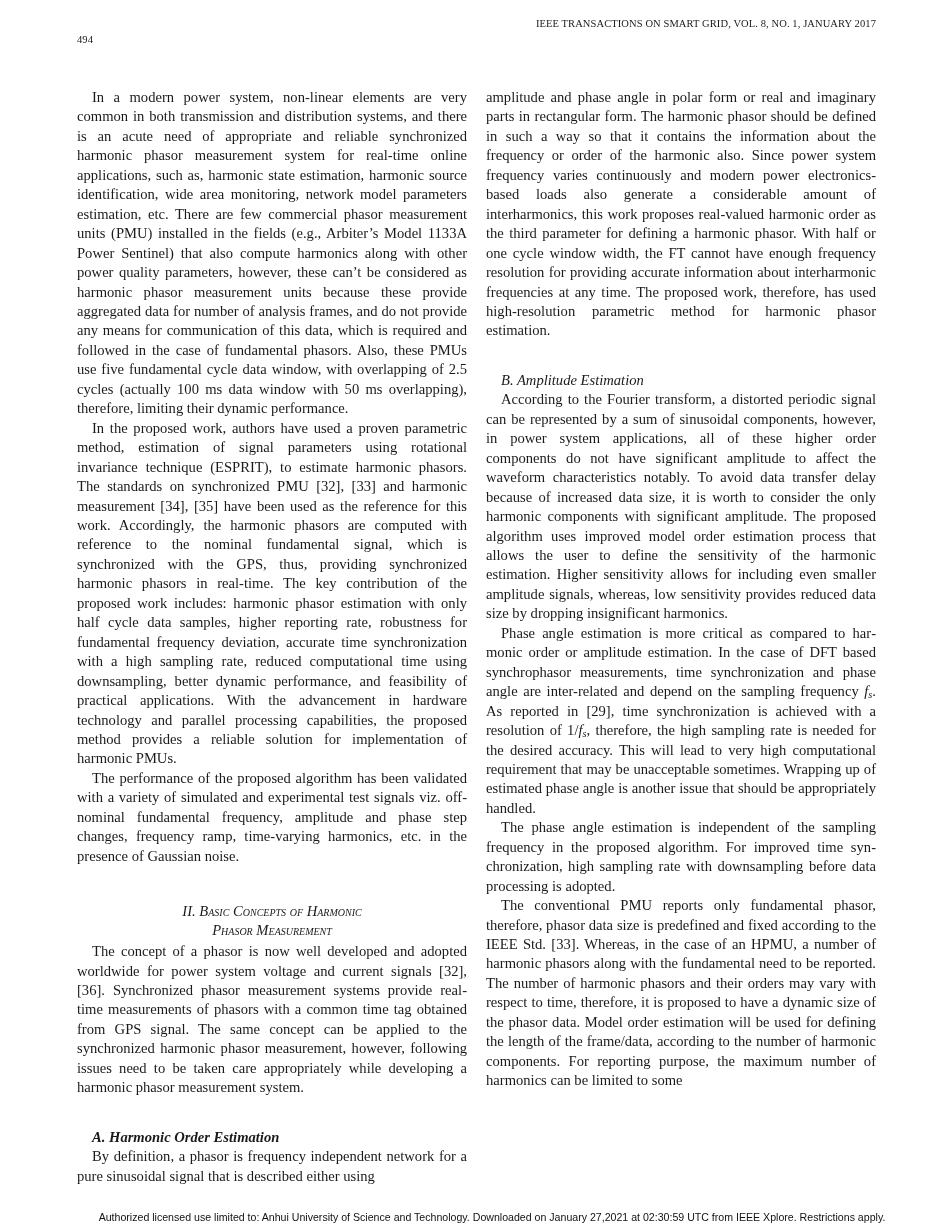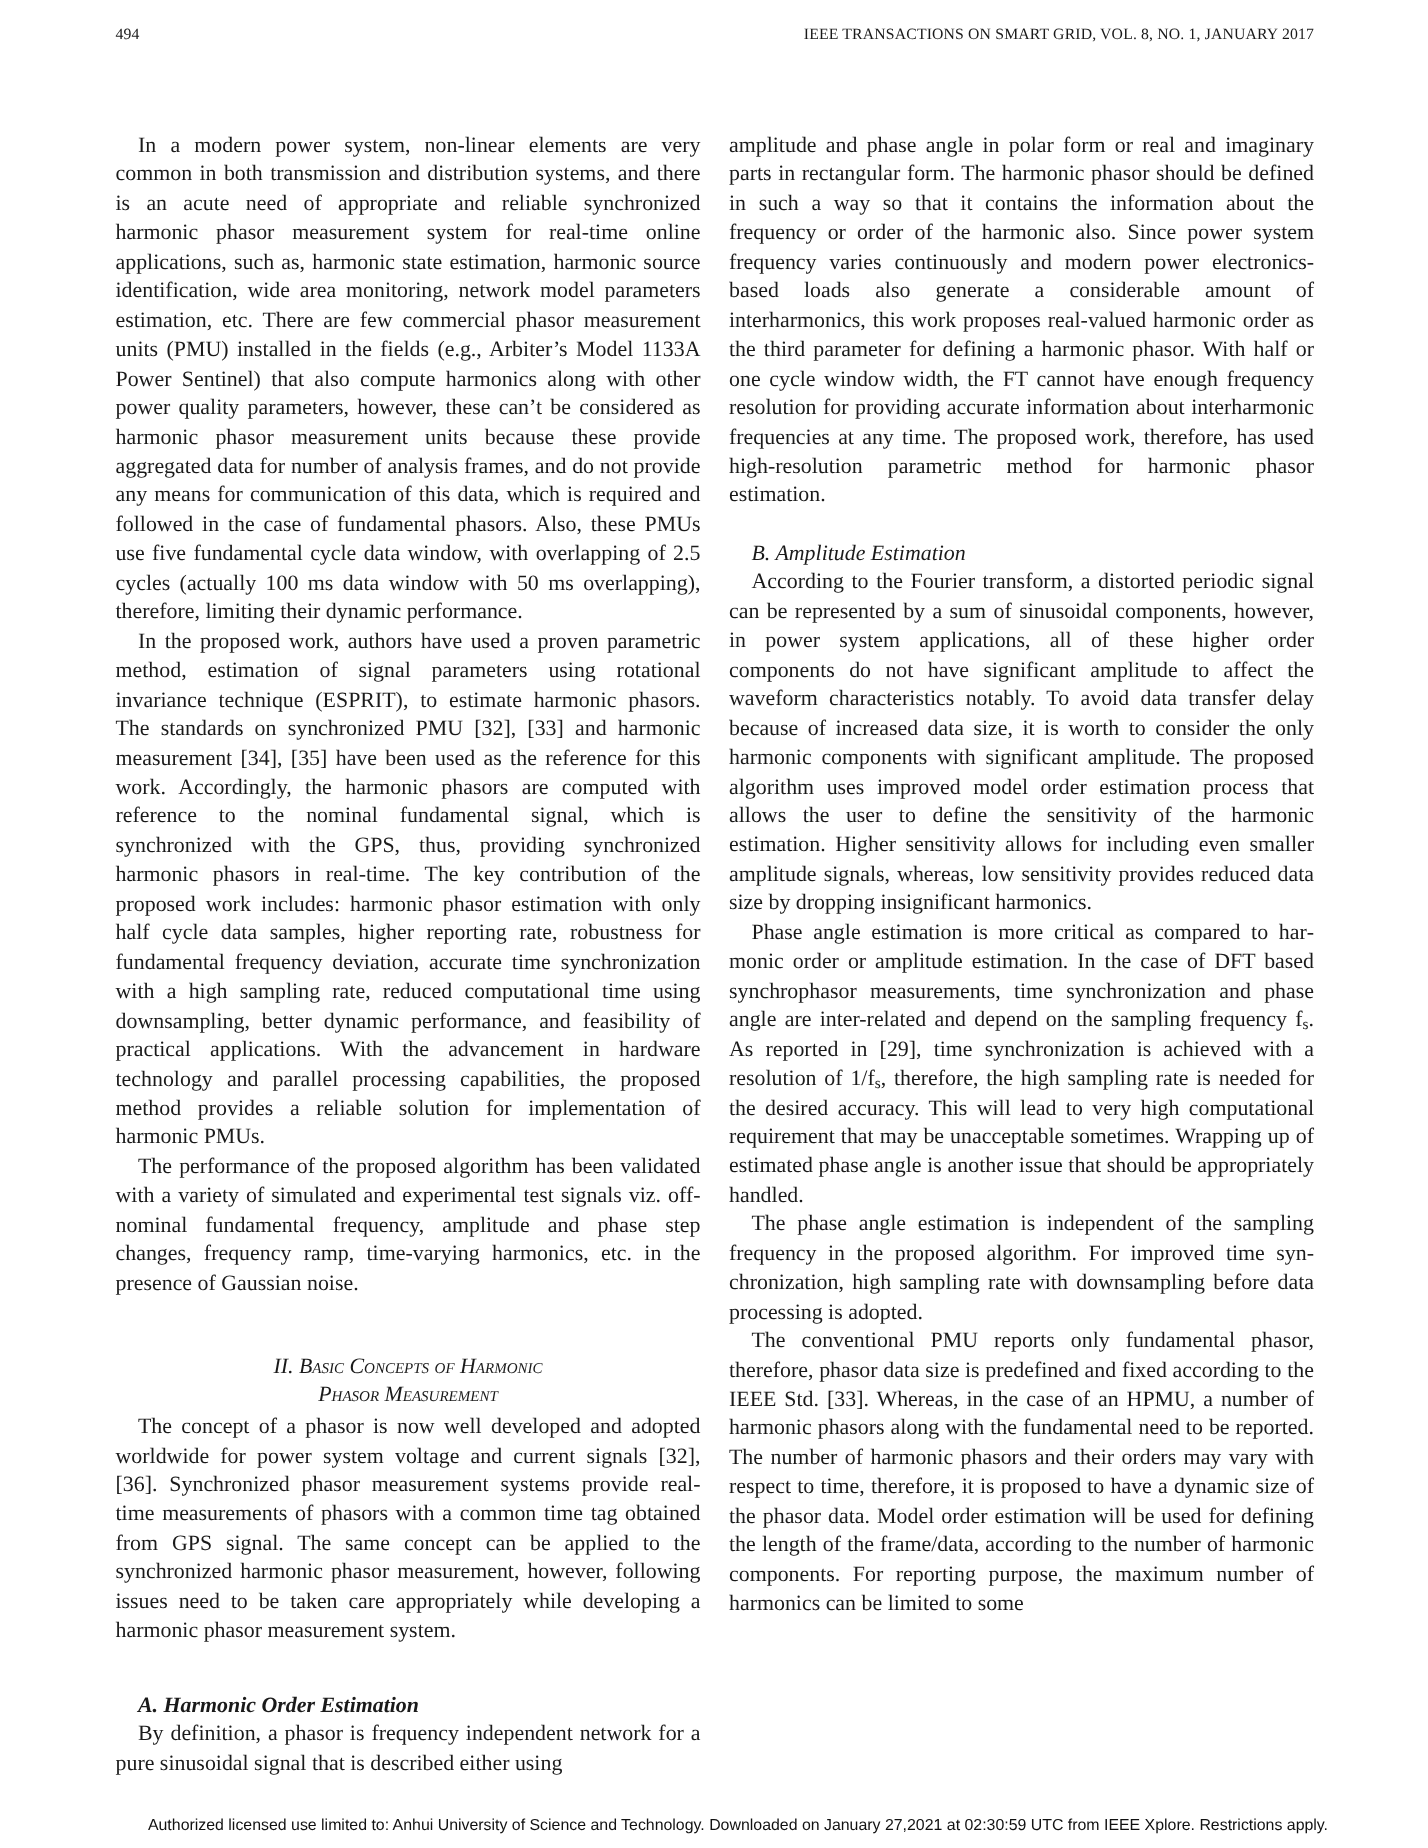--- a/index.html
+++ b/index.html
@@ -5,21 +5,21 @@
   html, body { margin: 0; padding: 0; background: #ffffff; }
   body {
     width: 952px; height: 1232px; position: relative; overflow: hidden;
     font-family: "Liberation Serif", "DejaVu Serif", serif;
     color: #1a1a1a;
   }
   .running-head {
     position: absolute; top: 18px; left: 77px; right: 76px;
     font-size: 10.5px; letter-spacing: 0.1px;
   }
-  .running-head .page-num { position: absolute; left: 0; top: 0; text-align: right; }
+  .running-head .page-num { position: absolute; left: 0; top: 16px; text-align: right; }
   .running-head .journal { position: absolute; right: 0; top: 0; }
 
   .col {
     position: absolute; top: 88px; width: 390px;
     font-size: 14.6px; line-height: 19.45px; text-align: justify;
     hyphens: manual;
   }
   .col.left { left: 77px; }
   .col.right { left: 486px; }
   .col p { margin: 0; text-indent: 15px; }
@@ -31,21 +31,21 @@
   }
   .subsec-head {
     font-style: italic; margin: 19px 0 3px 0; text-indent: 0;
   }
 
   .footer {
     position: absolute; top: 1211px; left: 16px; width: 952px; text-align: center;
     font-family: "Liberation Sans", "DejaVu Sans", sans-serif;
     font-size: 10.6px; color: #111;
   }
-  .italic { }
+  .italic { font-style: italic; }
   sub { font-size: 70%; vertical-align: -2px; line-height: 0; }
 </style>
 </head>
 <body>
 
 <div class="running-head">
   <span class="page-num">494</span>
   <span class="journal">IEEE TRANSACTIONS ON SMART GRID, VOL. 8, NO. 1, JANUARY 2017</span>
 </div>
 
@@ -60,21 +60,21 @@
   </div>
   <p>The concept of a phasor is now well developed and adopted worldwide for power system voltage and current signals [32], [36]. Synchronized phasor measurement systems provide real-time measurements of phasors with a common time tag obtained from GPS signal. The same concept can be applied to the synchronized harmonic phasor measurement, however, following issues need to be taken care appropriately while developing a harmonic phasor measurement system.</p>
 
   <p class="subsec-head" style="margin-top:30px;font-weight:bold;">A. Harmonic Order Estimation</p>
   <p>By definition, a phasor is frequency independent network for a pure sinusoidal signal that is described either using</p>
 </div>
 
 <div class="col right">
   <p class="noindent">amplitude and phase angle in polar form or real and imag­inary parts in rectangular form. The harmonic phasor should be defined in such a way so that it contains the infor­mation about the frequency or order of the harmonic also. Since power system frequency varies continuously and mod­ern power electronics-based loads also generate a considerable amount of interharmonics, this work proposes real-valued har­monic order as the third parameter for defining a harmonic phasor. With half or one cycle window width, the FT can­not have enough frequency resolution for providing accurate information about interharmonic frequencies at any time. The proposed work, therefore, has used high-resolution parametric method for harmonic phasor estimation.</p>
 
-  <p class="subsec-head" style="margin-top:19px;">B. Amplitude Estimation</p>
+  <p class="subsec-head" style="margin-top:30px;">B. Amplitude Estimation</p>
   <p>According to the Fourier transform, a distorted periodic sig­nal can be represented by a sum of sinusoidal components, however, in power system applications, all of these higher order components do not have significant amplitude to affect the waveform characteristics notably. To avoid data transfer delay because of increased data size, it is worth to consider the only harmonic components with significant amplitude. The proposed algorithm uses improved model order estima­tion process that allows the user to define the sensitivity of the harmonic estimation. Higher sensitivity allows for including even smaller amplitude signals, whereas, low sen­sitivity provides reduced data size by dropping insignificant harmonics.</p>
 
   <p><span>Phase angle estimation is more critical as compared to har­monic order or amplitude estimation. In the case of DFT based synchrophasor measurements, time synchronization and phase angle are inter-related and depend on the sampling frequency </span><span class="italic"><span>f</span><sub>s</sub></span><span>. As reported in [29], time synchronization is achieved with a resolution of 1/</span><span class="italic"><span>f</span><sub>s</sub></span><span>, therefore, the high sam­pling rate is needed for the desired accuracy. This will lead to very high computational requirement that may be unacceptable sometimes. Wrapping up of estimated phase angle is another issue that should be appropriately handled.</span></p>
   <p>The phase angle estimation is independent of the sampling frequency in the proposed algorithm. For improved time syn­chronization, high sampling rate with downsampling before data processing is adopted.</p>
 
   <p>The conventional PMU reports only fundamental phasor, therefore, phasor data size is predefined and fixed according to the IEEE Std. [33]. Whereas, in the case of an HPMU, a num­ber of harmonic phasors along with the fundamental need to be reported. The number of harmonic phasors and their orders may vary with respect to time, therefore, it is proposed to have a dynamic size of the phasor data. Model order estimation will be used for defining the length of the frame/data, according to the number of harmonic components. For reporting purpose, the maximum number of harmonics can be limited to some</p>
 </div>
 
 <div class="footer">Authorized licensed use limited to: Anhui University of Science and Technology. Downloaded on January 27,2021 at 02:30:59 UTC from IEEE Xplore.  Restrictions apply.</div>
 

